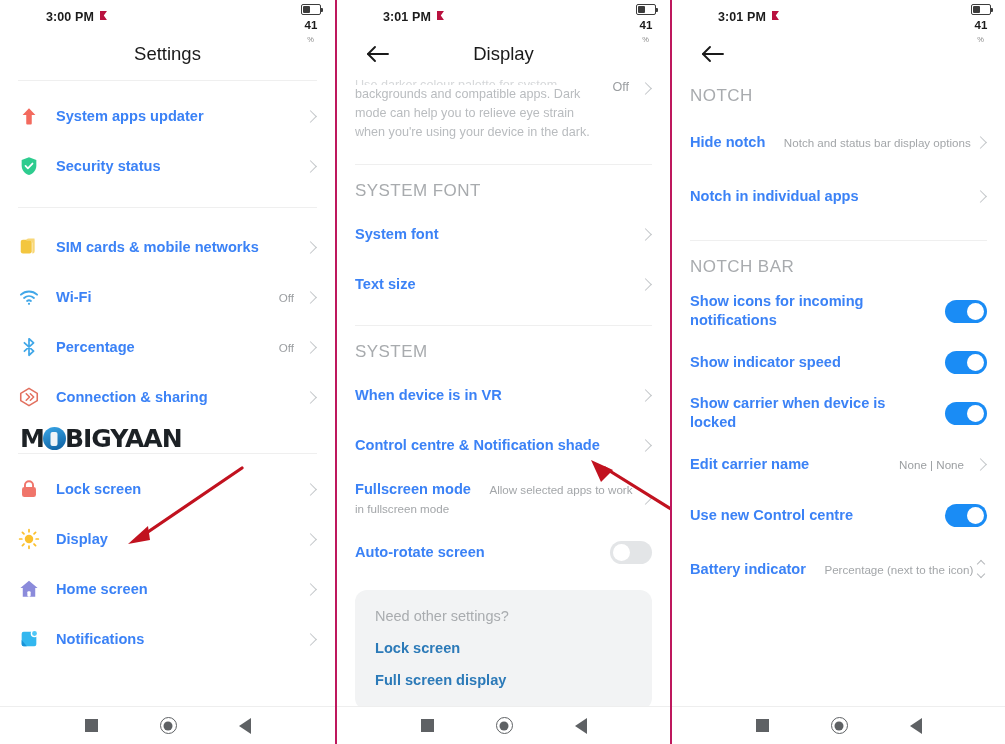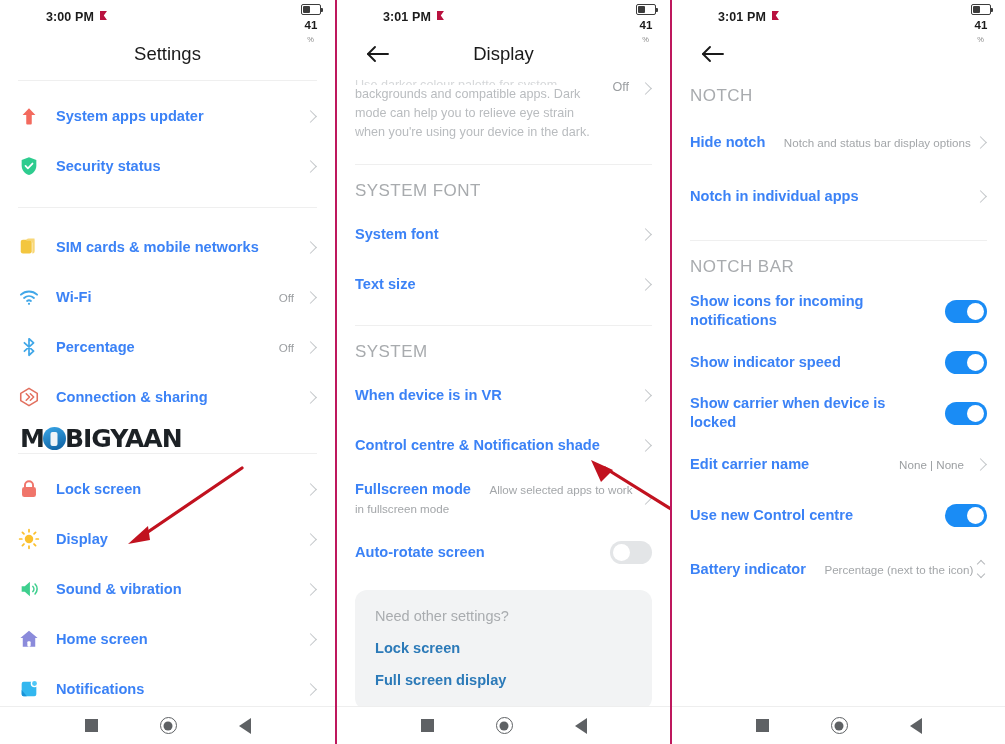--- a/index.html
+++ b/index.html
@@ -343,32 +343,20 @@
               <path d="M12 1.8v2.4M12 19.8v2.4M1.8 12h2.4M19.8 12h2.4M4.8 4.8l1.7 1.7M17.5 17.5l1.7 1.7M19.2 4.8l-1.7 1.7M6.5 17.5l-1.7 1.7"></path>
             </g>
           </svg>
         </span>
         <span class="labels">
           <span class="label">Display</span>
         </span>
         <span class="chev"></span>
       </div>
 
-      <div class="row">
-        <span class="ico">
-          <svg class="gi" viewBox="0 0 24 24">
-              <path d="M4 9h3.4L13 4.2v15.6L7.4 15H4z" fill="#3ecf8e"></path>
-              <path d="M16.2 9.2a4 4 0 0 1 0 5.6M18.6 6.6a7.6 7.6 0 0 1 0 10.8" stroke="#3ecf8e" stroke-width="1.7" fill="none" stroke-linecap="round"></path>
-            </svg>
-        </span>
-        <span class="labels">
-          <span class="label">Sound &amp; vibration</span>
-        </span>
-        <span class="chev"></span>
-      </div>
 
       <div class="row">
         <span class="ico">
           <svg class="gi" viewBox="0 0 24 24">
               <path d="M12 3 21.4 11h-2.6v9.4H5.2V11H2.6z" fill="#8b8bdb"></path>
               <rect x="10.2" y="14.4" width="3.6" height="6" rx="1.2" fill="#fff"></rect>
             </svg>
         </span>
         <span class="labels">
           <span class="label">Home screen</span>

